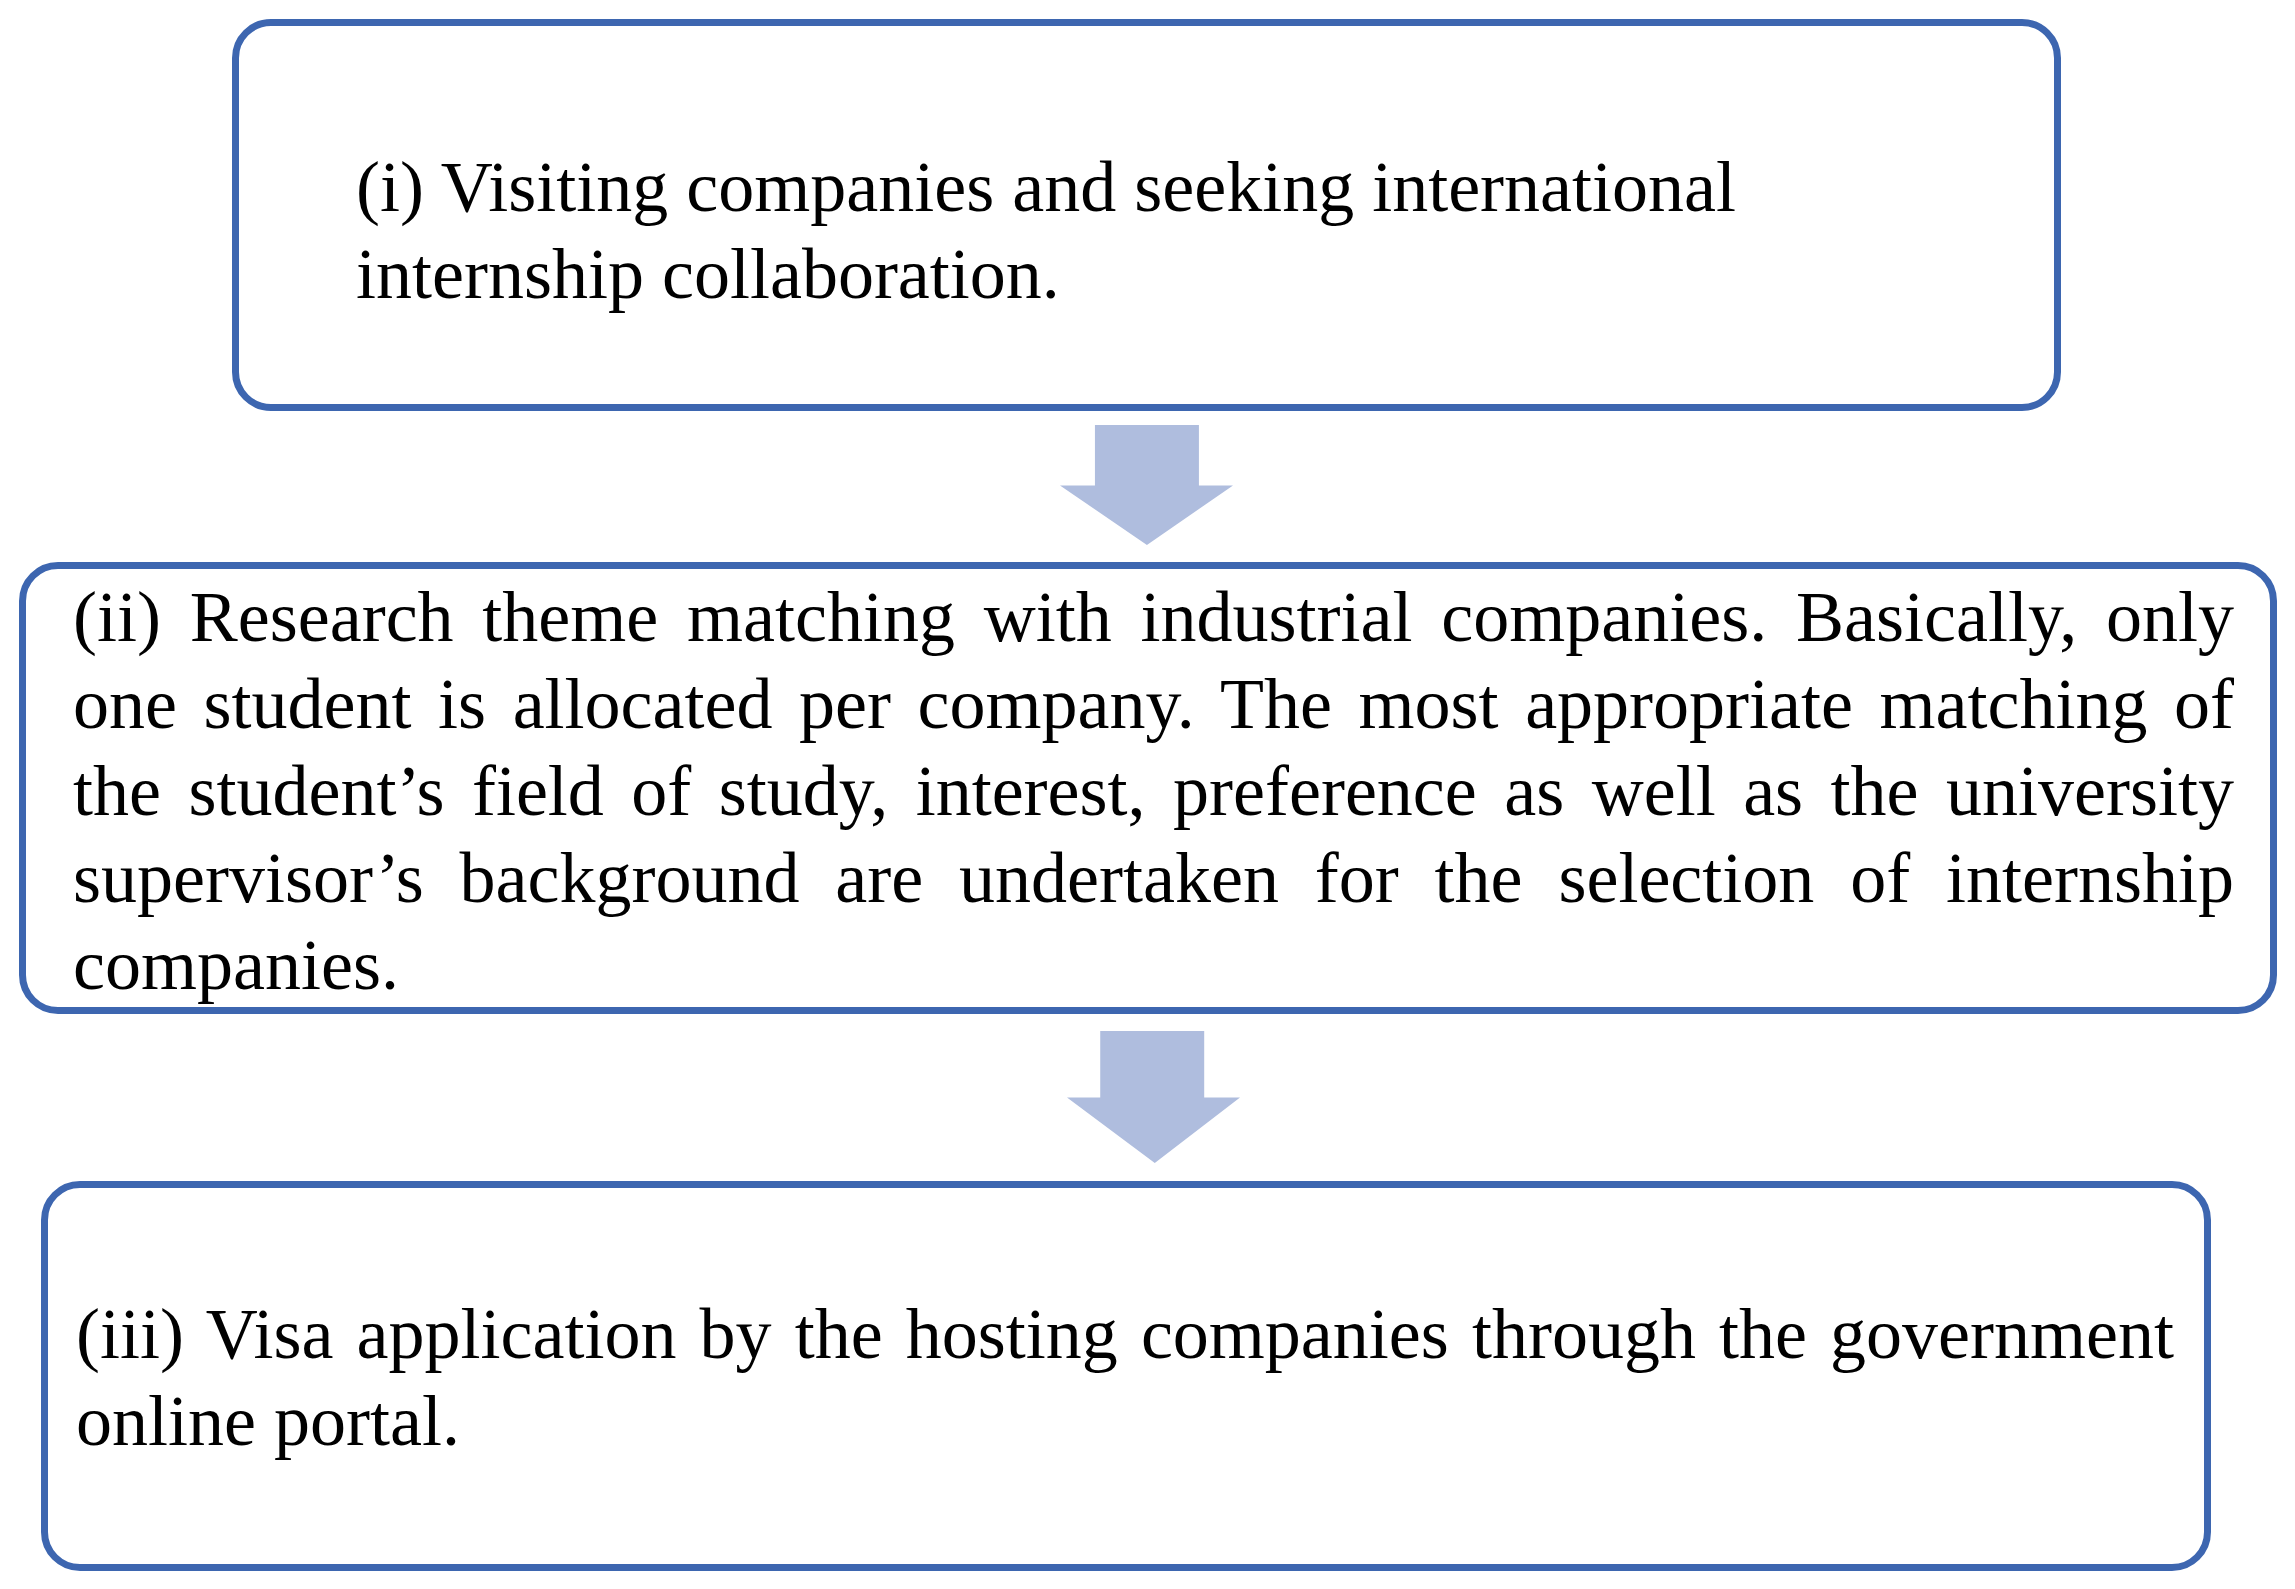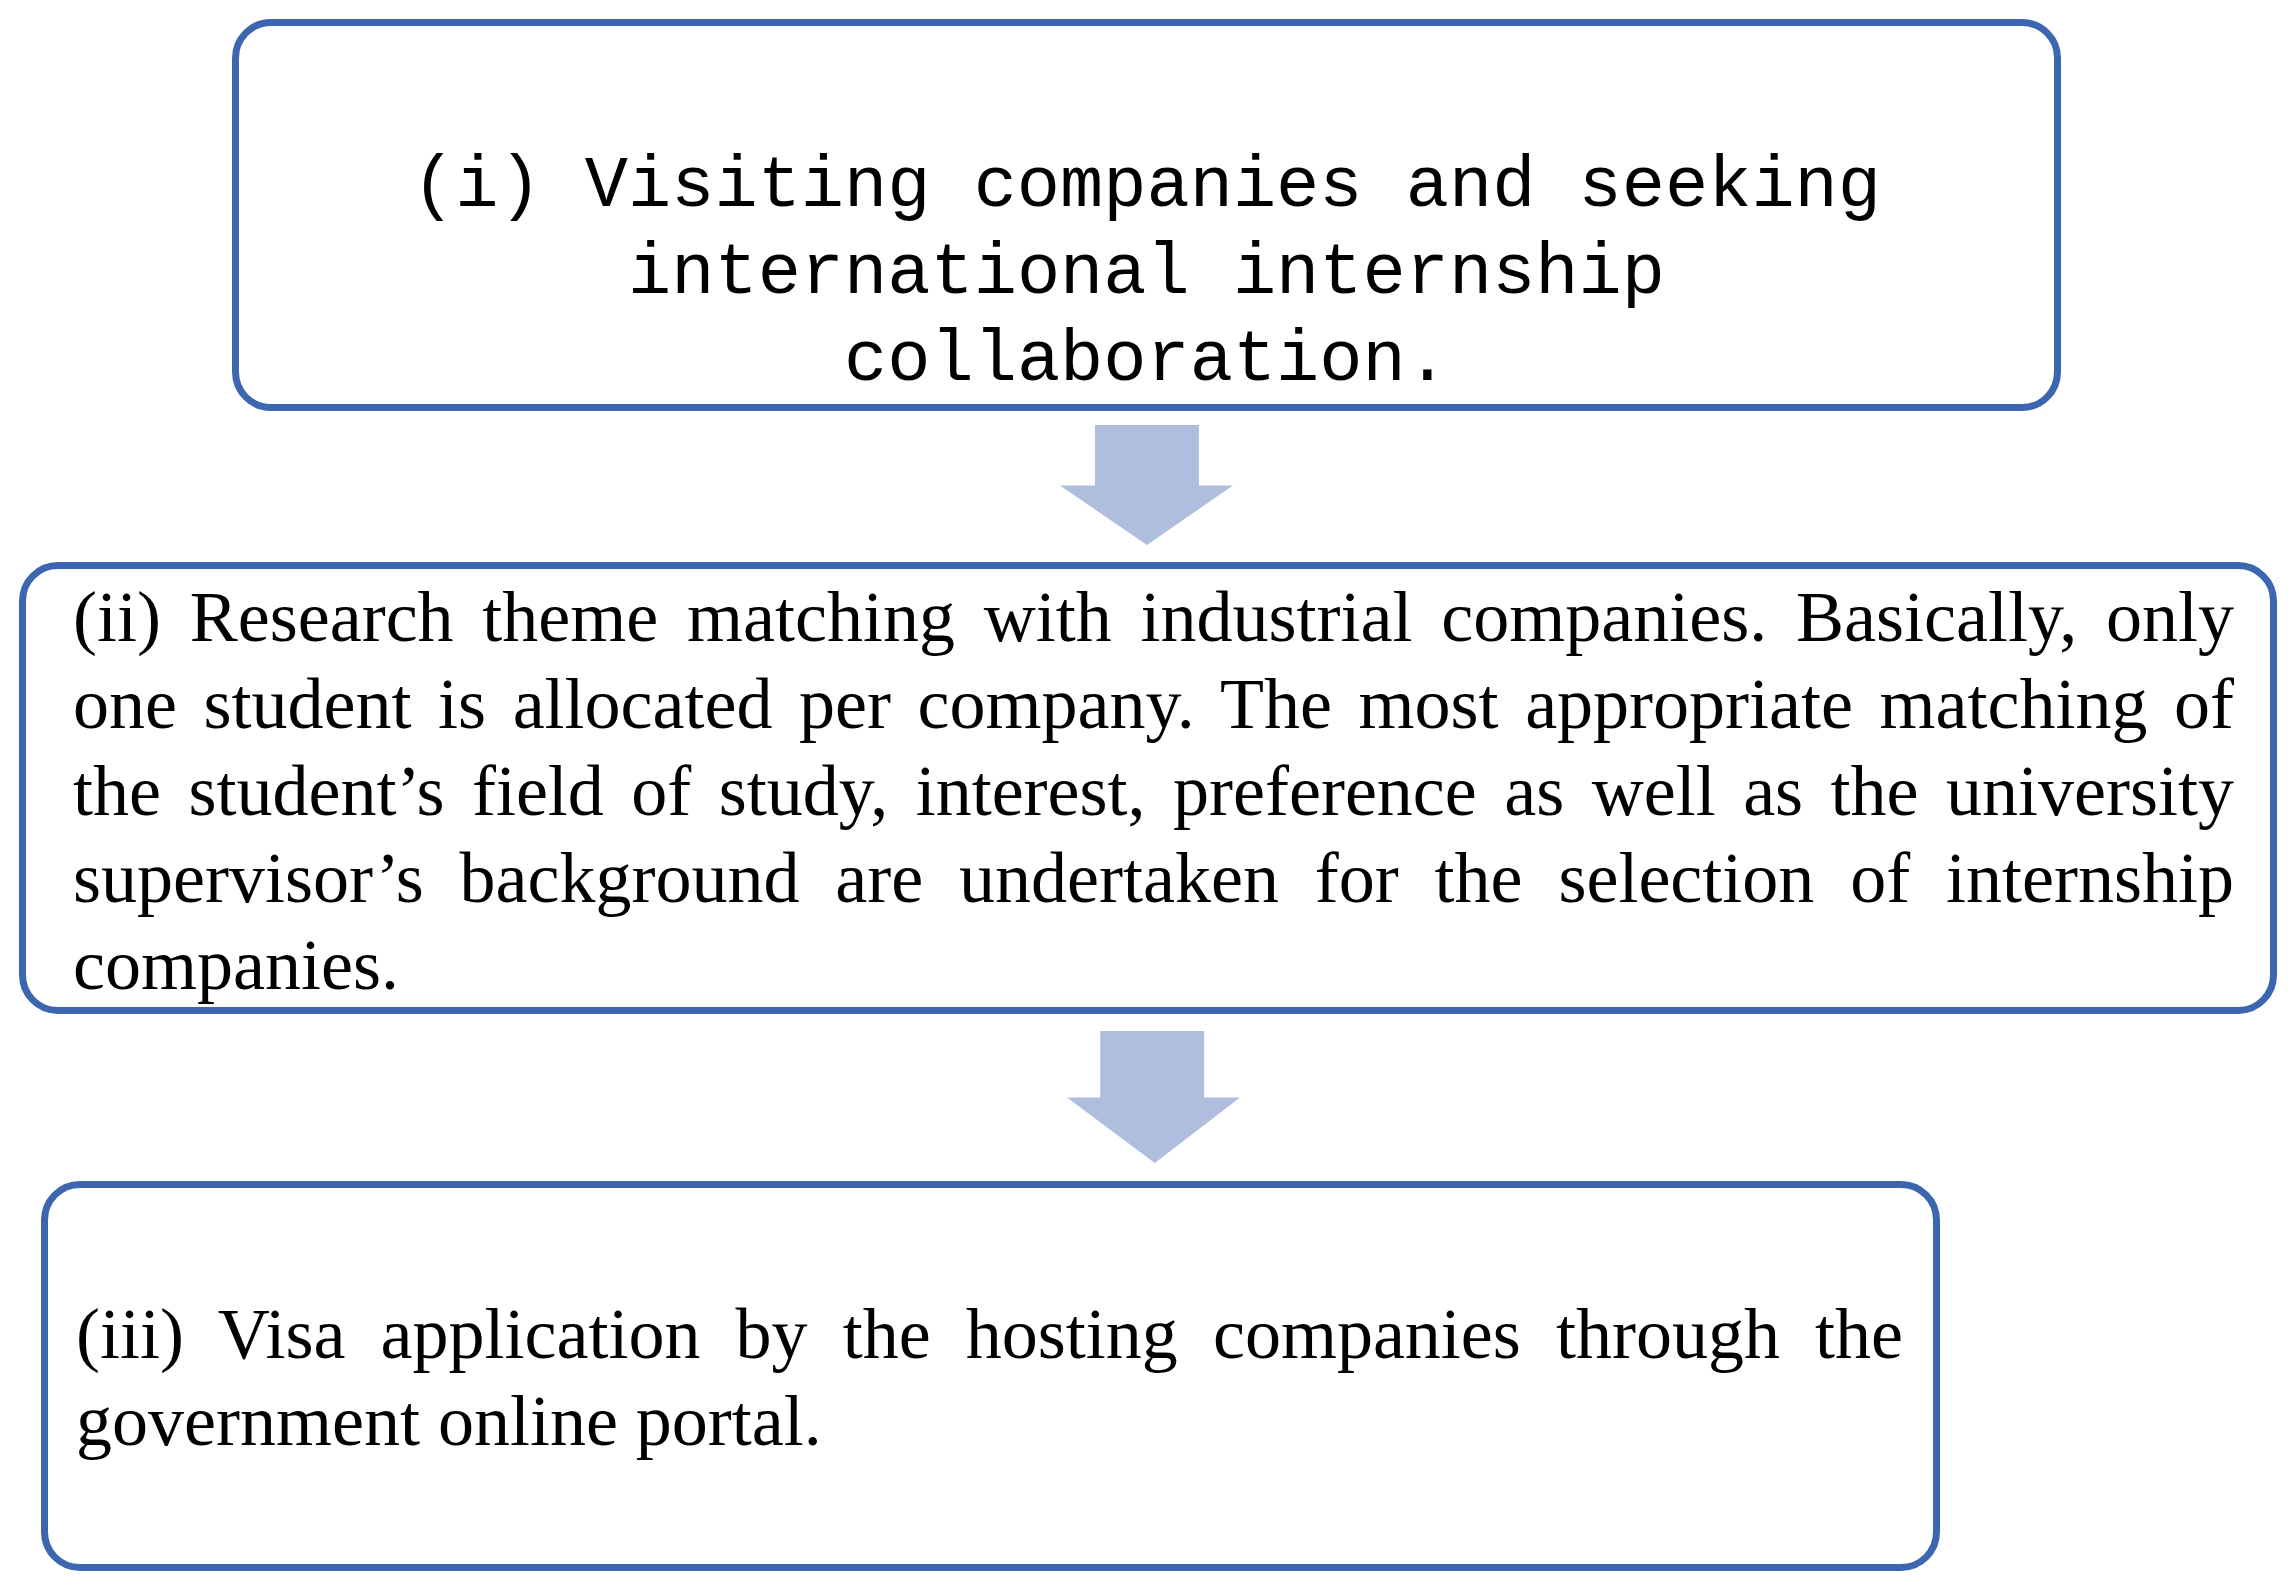--- a/index.html
+++ b/index.html
@@ -24,31 +24,29 @@
     }
     .box-text {
       position: absolute;
       font-size: 72px;
       line-height: 87px;
       color: #000;
     }
     #box1 { left: 232px; top: 19px; width: 1829px; height: 392px; }
     #box1 .box-text {
       left: 0; right: 0; top: 118px;
-      text-align: center;
-      padding: 0 87px;
-      font-family: Liberation Mono, monospace;
+      padding: 0 117px;
     }
     #box2 { left: 19px; top: 562px; width: 2258px; height: 452px; }
     #box2 .box-text {
       left: 47px; right: 36px; top: 5.1px;
       text-align: justify;
       text-align-last: left;
     }
-    #box3 { left: 41px; top: 1181px; width: 1899px; height: 390px; }
+    #box3 { left: 41px; top: 1181px; width: 2170px; height: 390px; }
     #box3 .box-text {
       left: 28px; right: 30px; top: 103px;
       text-align: justify;
       text-align-last: left;
     }
     .arrow {
       position: absolute;
     }
     #arrow1 { left: 1060px; top: 425px; width: 173px; height: 120px; }
     #arrow2 { left: 1067px; top: 1031px; width: 173px; height: 132px; }

